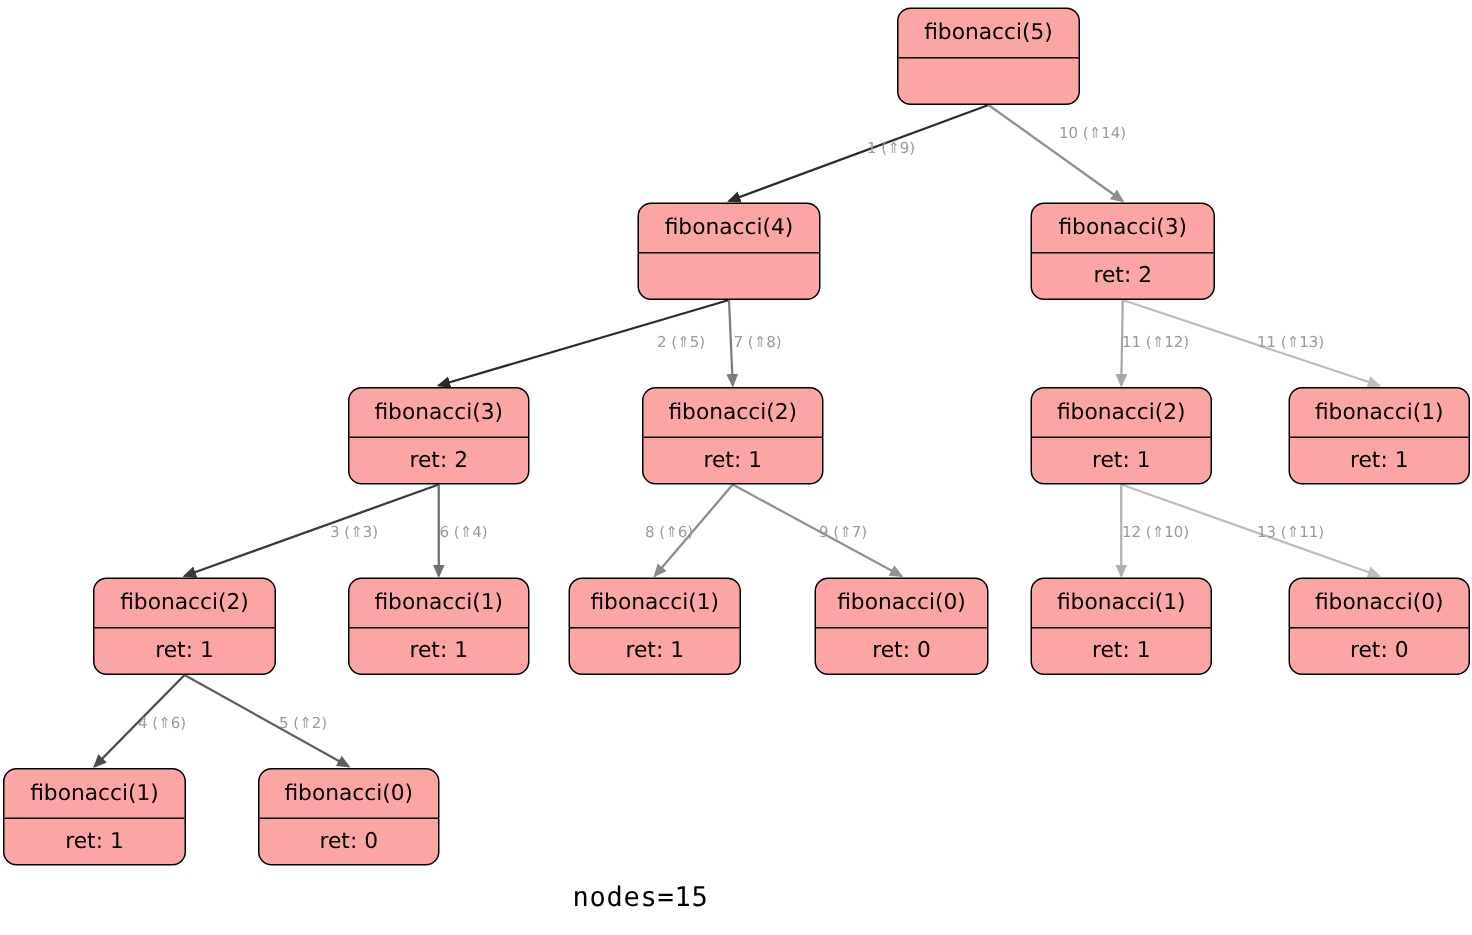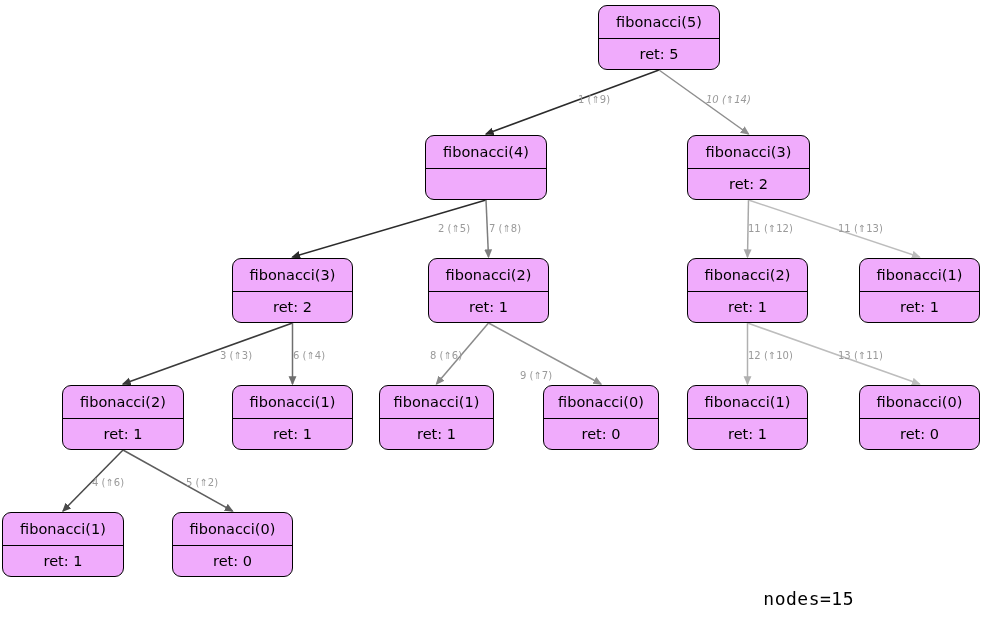--- a/index.html
+++ b/index.html
@@ -12,21 +12,21 @@
   }
   #stage{position:absolute;left:0;top:0;width:981px;height:623px;}
 
   
   #edges{position:absolute;left:0;top:0;width:981px;height:623px;}
 
   
   .node{
     position:absolute;
     box-sizing:border-box;
-    background:#f0abfc;
+    background:#fca5a5;
     border:1.6px solid #000000;
     border-radius:9px;
     display:flex;
     flex-direction:column;
     overflow:hidden;
     z-index:5;
   }
   .node .call{
     flex:0 0 50%;
     display:flex;align-items:center;justify-content:center;
@@ -54,21 +54,21 @@
     z-index:6;
     line-height:1;
   }
 
   
   #footer{
     position:absolute;
     left:0;
     top:588px;
     width:854px;
-    text-align:right;
+    text-align:center;
     font-family:"DejaVu Sans Mono","Liberation Mono",monospace;
     font-size:18px;
     color:#000;
     letter-spacing:0.5px;
   }
 </style>
 </head>
 <body>
 
 <div id="stage">
@@ -130,21 +130,20 @@
       <line x1="488.5" y1="323" x2="601" y2="384" stroke="#919191" stroke-width="1.5" marker-end="url(#arw9)"></line>
       <line x1="747.5" y1="323" x2="747.5" y2="384" stroke="#b0b0b0" stroke-width="1.5" marker-end="url(#arw10)"></line>
       <line x1="747.5" y1="323" x2="919.5" y2="384" stroke="#bdbdbd" stroke-width="1.5" marker-end="url(#arw11)"></line>
       <line x1="123" y1="450" x2="63" y2="511" stroke="#4a4a4a" stroke-width="1.5" marker-end="url(#arw12)"></line>
       <line x1="123" y1="450" x2="232.5" y2="511" stroke="#5e5e5e" stroke-width="1.5" marker-end="url(#arw13)"></line>
     </svg>
 
   <div id="nodes-layer">
       <div class="node" style="left: 598px; top: 5px; width: 122px; height: 65px;">
         <div class="call">fibonacci(5)</div>
-        <div class="ret">ret: 5</div>
       </div>
       <div class="node" style="left: 425px; top: 135px; width: 122px; height: 65px; text-align: center;">
         <div class="call">fibonacci(4)</div>
       </div>
       <div class="node" style="left: 687px; top: 135px; width: 123px; height: 65px;">
         <div class="call">fibonacci(3)</div>
         <div class="ret">ret: 2</div>
       </div>
       <div class="node" style="left: 232px; top: 258px; width: 121px; height: 65px;">
         <div class="call">fibonacci(3)</div>
@@ -191,29 +190,29 @@
         <div class="ret">ret: 1</div>
       </div>
       <div class="node" style="left: 172px; top: 512px; width: 121px; height: 65px;">
         <div class="call">fibonacci(0)</div>
         <div class="ret">ret: 0</div>
       </div>
     </div>
 
   <div id="labels-layer">
       <div class="edge-label" style="left: 578px; top: 95px;">1 (⇑9)</div>
-      <div class="edge-label" style="left: 706px; top: 95px; font-style: italic;">10 (⇑14)</div>
+      <div class="edge-label" style="left: 706px; top: 85px;">10 (⇑14)</div>
       <div class="edge-label" style="left: 390px; top: 224px; margin-left: 48px;">2 (⇑5)</div>
       <div class="edge-label" style="left: 489px; top: 224px;">7 (⇑8)</div>
       <div class="edge-label" style="left: 748px; top: 224px;">11 (⇑12)</div>
       <div class="edge-label" style="left: 838px; top: 224px;">11 (⇑13)</div>
       <div class="edge-label" style="left: 220px; top: 351px;">3 (⇑3)</div>
       <div class="edge-label" style="left: 293px; top: 351px;">6 (⇑4)</div>
       <div class="edge-label" style="left: 430px; top: 351px; text-align: right;">8 (⇑6)</div>
-      <div class="edge-label" style="left: 520px; top: 351px; margin-top: 20px;">9 (⇑7)</div>
+      <div class="edge-label" style="left: 546px; top: 351px;">9 (⇑7)</div>
       <div class="edge-label" style="left: 748px; top: 351px;">12 (⇑10)</div>
       <div class="edge-label" style="left: 838px; top: 351px;">13 (⇑11)</div>
       <div class="edge-label" style="left: 92px; top: 478px;">4 (⇑6)</div>
       <div class="edge-label" style="left: 186px; top: 478px;">5 (⇑2)</div>
     </div>
 
   <div id="footer">nodes=15</div>
 
 </div>
 

